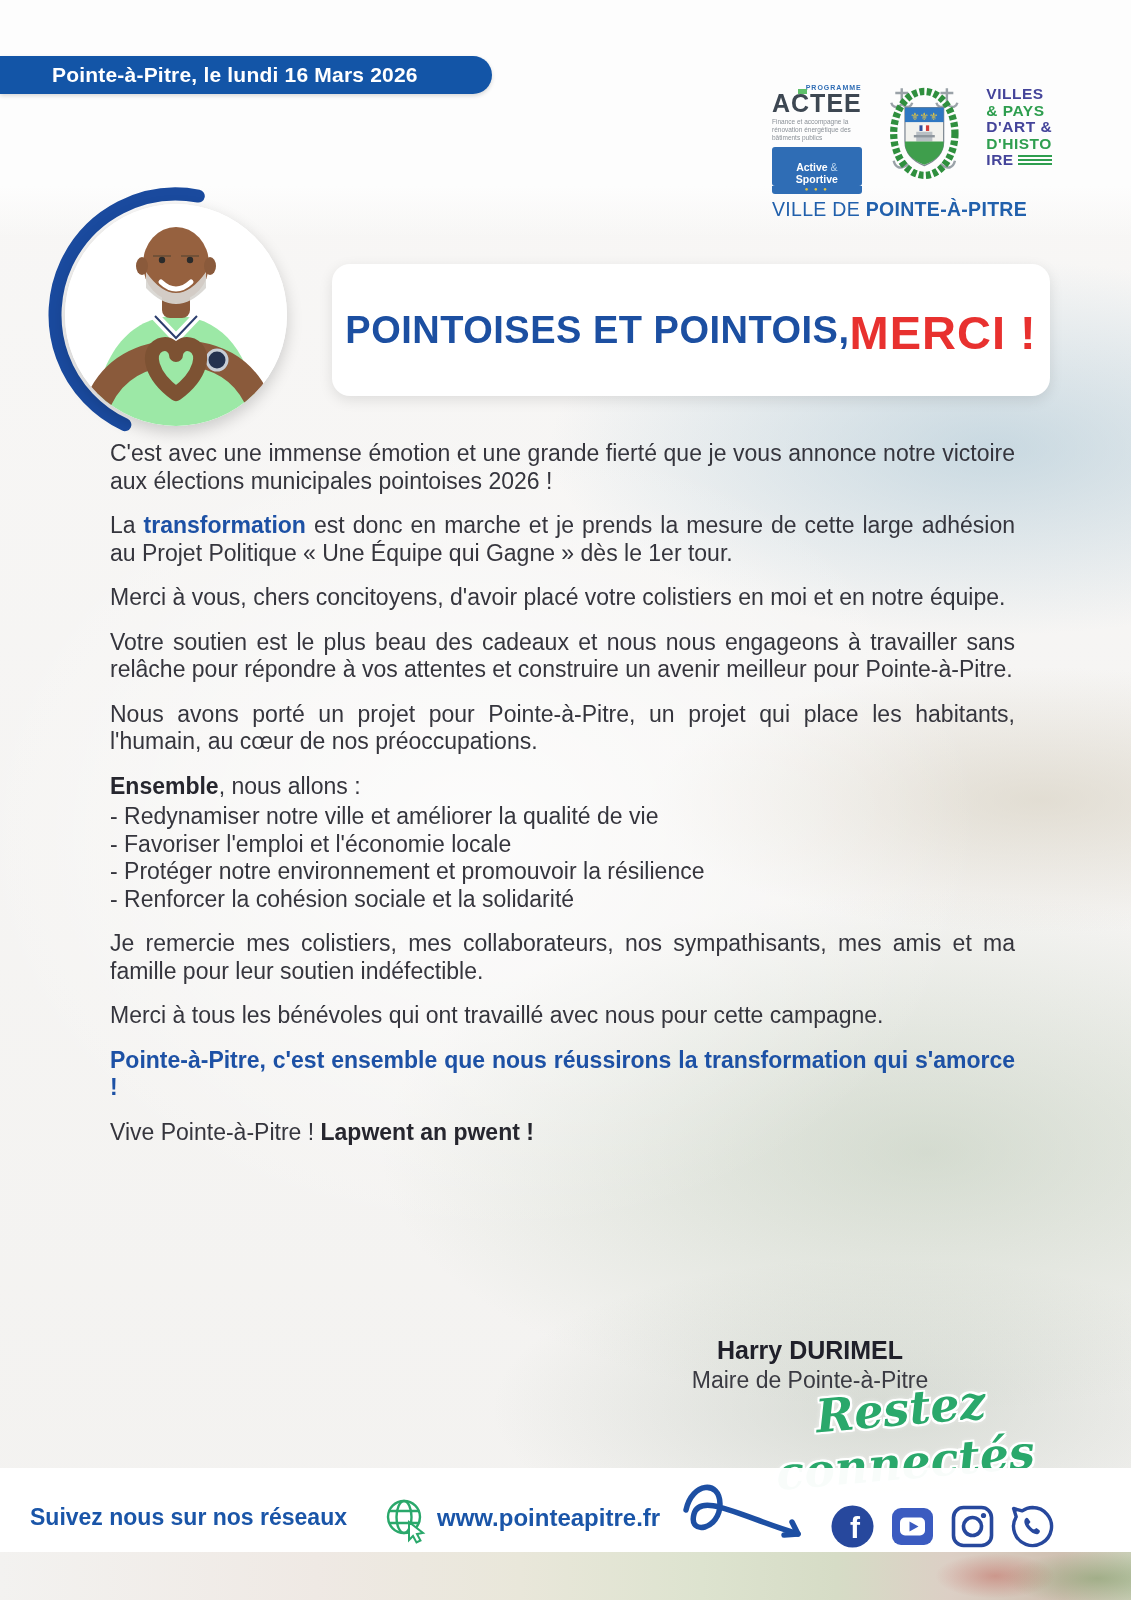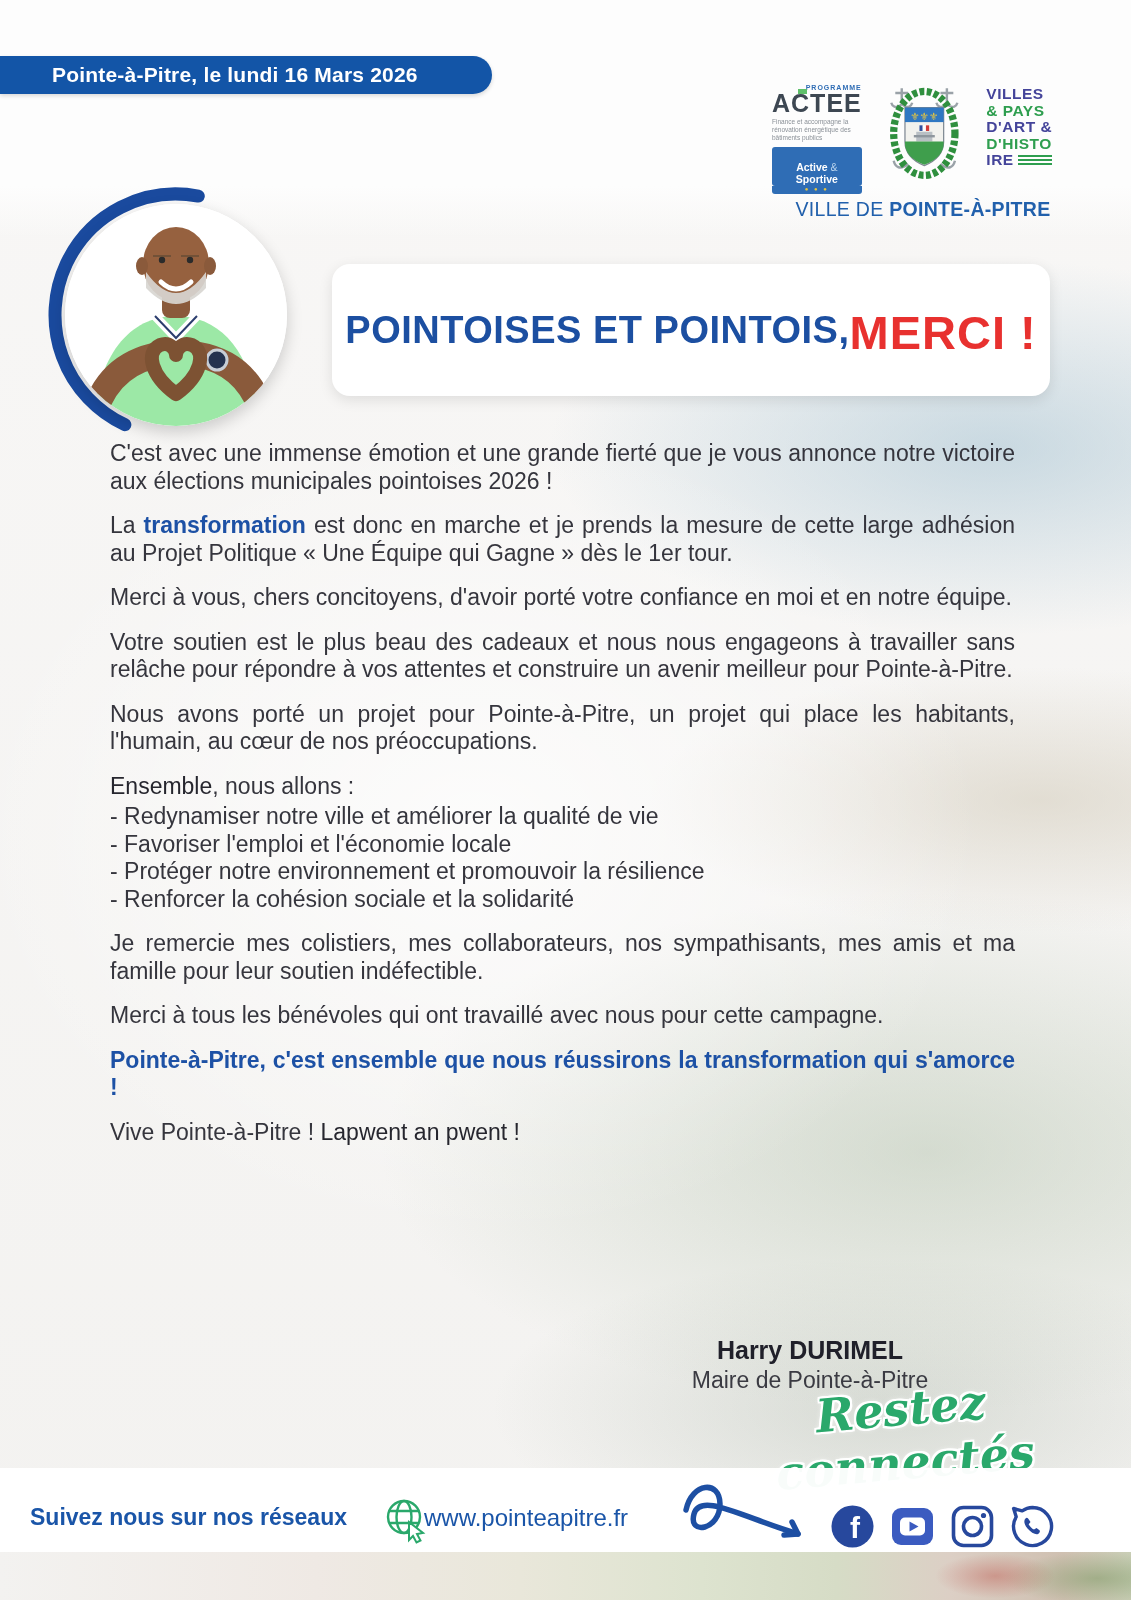--- a/index.html
+++ b/index.html
@@ -32,57 +32,57 @@
   .actee .badge{margin-top:5px;background:#2f6db5;color:#fff;font-size:10.5px;font-weight:700;
     text-align:center;border-radius:3px;padding:14px 2px 1px;}
   .actee .badge .amp{color:#bcd6ee;font-weight:400;}
   .actee .stars{text-align:center;font-size:6px;color:#e8c63e;letter-spacing:2px;background:#2f6db5;border-radius:0 0 3px 3px;padding-bottom:2px;}
   .arms{width:92px;height:118px;}
   .vpah{width:100px;padding-top:10px;font-weight:700;font-size:15.5px;line-height:16.5px;letter-spacing:.5px;}
   .vpah div:nth-child(odd){color:#44449a;}
   .vpah div:nth-child(even){color:#2e9e4f;}
   .vpah .stripes{display:inline-block;width:34px;height:10px;margin-left:4px;
     background:repeating-linear-gradient(180deg,#2e9e4f 0 2px,#fff 2px 4px);}
-  .city-line{margin-top:4px;text-align:center;font-size:19.5px;color:#2160ac;letter-spacing:.3px;}
+  .city-line{margin-top:4px;text-align:left;font-size:19.5px;color:#2160ac;letter-spacing:.3px;}
   .city-line .b{font-weight:700;}
   
   .portrait-wrap{position:absolute;left:41px;top:180px;width:270px;height:270px;}
   .portrait{position:absolute;left:24px;top:24px;width:222px;height:222px;border-radius:50%;
     overflow:hidden;background:#fff;box-shadow:0 6px 16px rgba(0,0,0,.18);}
   .arc-svg{position:absolute;left:0;top:0;}
   
   .title-box{position:absolute;left:332px;top:264px;width:718px;height:132px;background:#fff;
     border-radius:18px;box-shadow:0 4px 14px rgba(0,0,0,.10);
     display:flex;align-items:center;justify-content:center;}
   .title-line1{color:#1c4fa1;font-weight:700;font-size:38px;letter-spacing:.5px;}
   .title-line2{color:#e8312f;font-weight:700;font-size:47px;margin-top:4px;letter-spacing:1px;}
   
   .body-text{position:absolute;left:110px;top:440px;width:905px;color:#35353d;
     font-size:23px;line-height:27.5px;}
   .body-text p{margin:0 0 17px;text-align:justify;}
   .body-text p.tight{margin-bottom:3px;}
   .body-text p.line{margin:0;text-align:left;}
   .body-text p.endgap{margin-bottom:17px;}
   .body-text p.last{text-align:left;}
-  .seg-b{font-weight:400;color:#26262e;}
+  .seg-b{font-weight:700;color:#26262e;}
   .seg-bb{font-weight:700;color:#1d51a5;}
   
   .signature{position:absolute;left:560px;top:1336px;width:500px;text-align:center;}
   .sig-name{font-weight:700;font-size:25px;color:#20202a;}
   .sig-role{font-size:23px;color:#3a3a42;margin-top:2px;}
   
   .connect-script{position:absolute;left:718px;top:1382px;width:370px;transform:rotate(-5deg);
     font-family:"DejaVu Serif",serif;font-style:italic;font-weight:700;font-size:46px;
     color:#2aa86b;text-align:center;
     text-shadow:-2px 0 0 #fff,2px 0 0 #fff,0 -2px 0 #fff,0 2px 0 #fff,-2px -2px 0 #fff,2px 2px 0 #fff,2px -2px 0 #fff,-2px 2px 0 #fff,0 0 6px #fff;}
   
   .footer-band{position:absolute;left:0;top:1468px;width:100%;height:84px;background:rgba(255,255,255,.97);}
   .follow-label{position:absolute;left:30px;top:1504px;font-weight:700;font-size:23px;color:#1a55a8;}
   .globe{position:absolute;left:383px;top:1496px;}
-  .site-url{position:absolute;left:424px;top:1504px;font-weight:400;font-size:24px;color:#1a55a8;text-decoration:none;}
+  .site-url{position:absolute;left:437px;top:1504px;font-weight:700;font-size:24px;color:#1a55a8;text-decoration:none;}
   .loop-arrow{position:absolute;left:676px;top:1476px;}
   .social-row{position:absolute;left:830px;top:1504px;display:flex;gap:15px;}
   .social-row svg{display:block;}
   
   .bottom-strip{position:absolute;left:0;top:1552px;width:100%;height:48px;
     background:
       radial-gradient(ellipse 80px 30px at 88% 50%, rgba(190,90,80,.45), rgba(0,0,0,0) 75%),
       radial-gradient(ellipse 120px 34px at 97% 55%, rgba(120,150,95,.5), rgba(0,0,0,0) 78%),
       linear-gradient(90deg,#f3f2f0 0%,#efe9e4 28%,#e9e7da 46%,#dde3cf 62%,#d6dcc6 74%,#dccfc5 84%,#cfc0b1 94%,#c9ceb6 100%);}
 </style>
@@ -176,21 +176,21 @@
   </div>
 
   <div class="title-box">
     <div class="title-line1">POINTOISES ET POINTOIS,</div>
     <div class="title-line2">MERCI !</div>
   </div>
 
   <div class="body-text">
       <p class="para"><span>C'est avec une immense émotion et une grande fierté que je vous annonce notre victoire aux élections municipales pointoises 2026 !</span></p>
       <p class="para"><span>La </span><span class="seg-bb">transformation</span><span> est donc en marche et je prends la mesure de cette large adhésion au Projet Politique « Une Équipe qui Gagne » dès le 1er tour.</span></p>
-      <p class="para"><span>Merci à vous, chers concitoyens, d'avoir porté votre confiance en moi et en notre équipe.</span></p>
+      <p class="para"><span>Merci à vous, chers concitoyens, d'avoir placé votre colistiers en moi et en notre équipe.</span></p>
       <p class="para"><span>Votre soutien est le plus beau des cadeaux et nous nous engageons à travailler sans relâche pour répondre à vos attentes et construire un avenir meilleur pour Pointe-à-Pitre.</span></p>
       <p class="para"><span>Nous avons porté un projet pour Pointe-à-Pitre, un projet qui place les habitants, l'humain, au cœur de nos préoccupations.</span></p>
       <p class="para tight"><span class="seg-b">Ensemble</span><span>, nous allons :</span></p>
       <p class="line"><span>- Redynamiser notre ville et améliorer la qualité de vie</span></p>
       <p class="line"><span>- Favoriser l'emploi et l'économie locale</span></p>
       <p class="line"><span>- Protéger notre environnement et promouvoir la résilience</span></p>
       <p class="line endgap"><span>- Renforcer la cohésion sociale et la solidarité</span></p>
       <p class="para"><span>Je remercie mes colistiers, mes collaborateurs, nos sympathisants, mes amis et ma famille pour leur soutien indéfectible.</span></p>
       <p class="para"><span>Merci à tous les bénévoles qui ont travaillé avec nous pour cette campagne.</span></p>
       <p class="para"><span class="seg-bb">Pointe-à-Pitre, c'est ensemble que nous réussirons la transformation qui s'amorce !</span></p>

